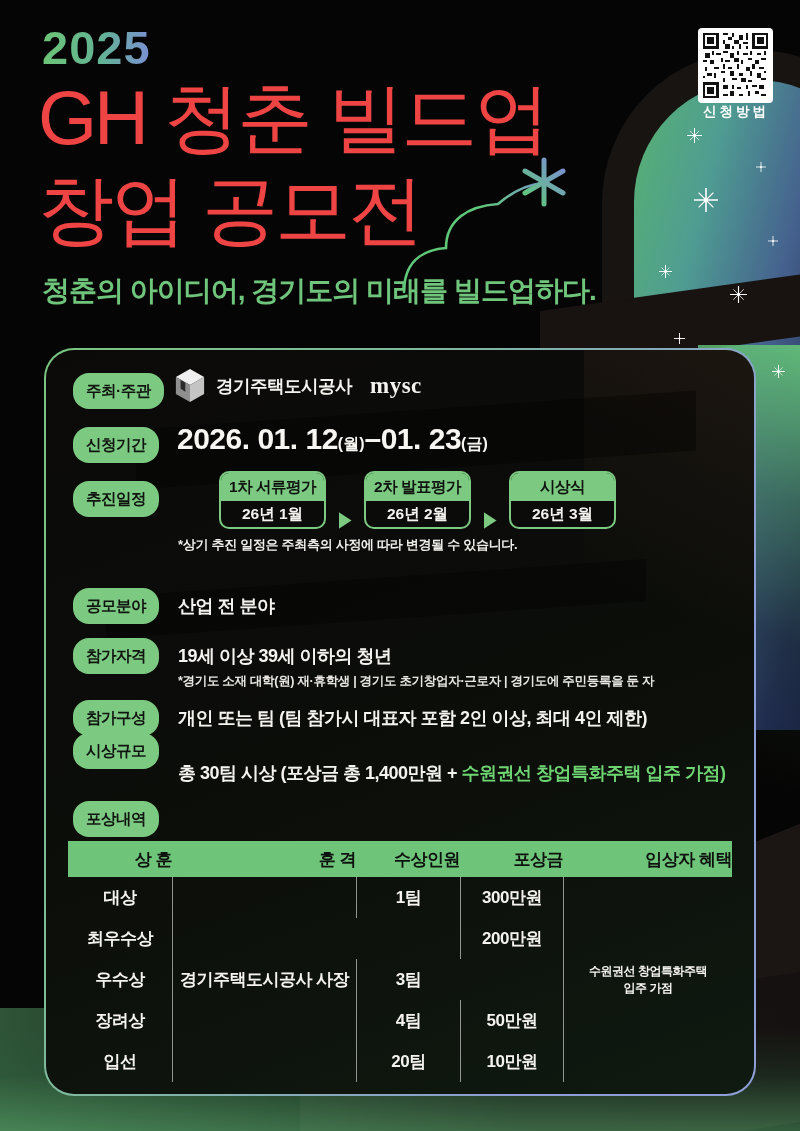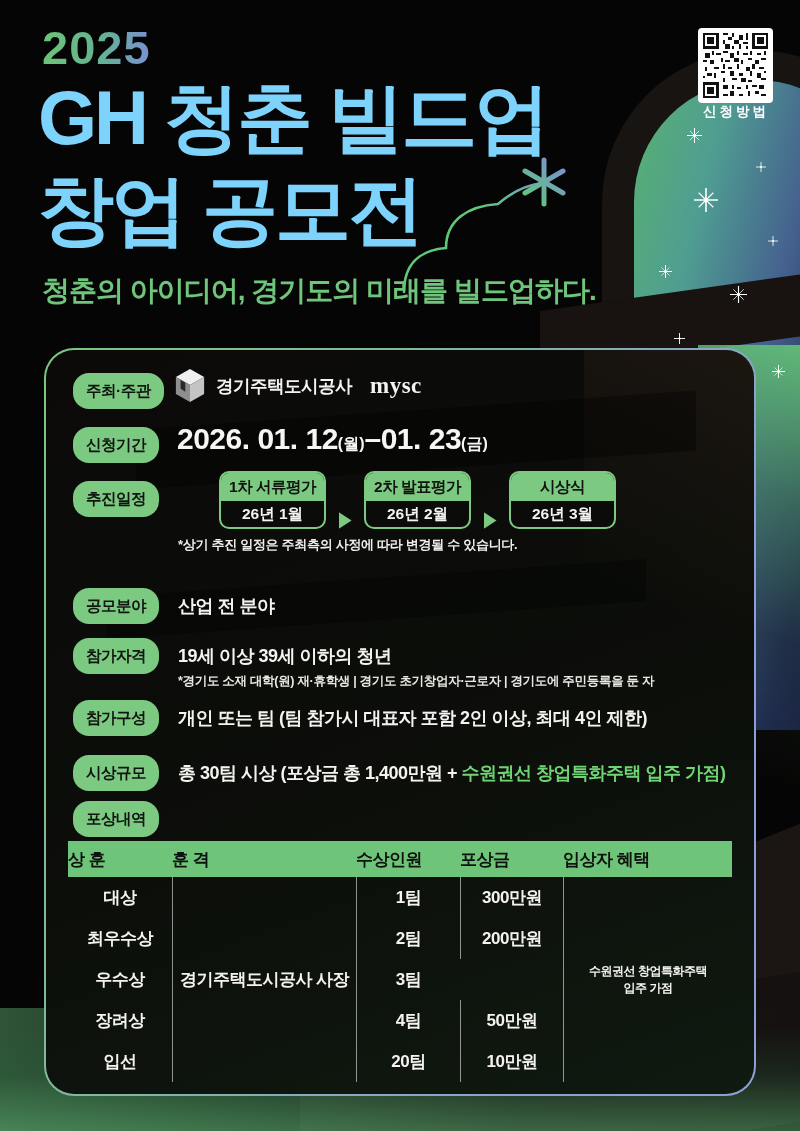--- a/index.html
+++ b/index.html
@@ -23,21 +23,21 @@
                    linear-gradient(to right,rgba(96,180,116,.45),rgba(26,52,34,.12) 65%,rgba(0,0,0,0));}
 
   
   .star{position:absolute;}
   .star svg line{stroke:#fff;stroke-linecap:round;}
 
   
   .year{position:absolute;left:42px;top:20px;font-size:47px;font-weight:800;letter-spacing:1px;
         background:linear-gradient(90deg,#6cc476 0%,#63b295 55%,#7b90d4 100%);
         -webkit-background-clip:text;background-clip:text;color:transparent;}
-  .title{position:absolute;left:38px;color:#7dd3fc;font-weight:700;font-size:76px;
+  .title{position:absolute;left:38px;color:#ef4444;font-weight:400;font-size:76px;
          letter-spacing:-3px;line-height:1;}
   .t1{top:80px;} .t2{top:172px;}
   .slogan{position:absolute;left:42px;top:272px;color:#6fc57b;font-weight:900;font-size:28px;letter-spacing:-1px;}
   .deco-curve{position:absolute;left:396px;top:166px;}
   .deco-star{position:absolute;left:518px;top:156px;}
 
   .qr{position:absolute;left:698px;top:28px;width:75px;height:75px;background:#fff;border-radius:4px;padding:5px;box-sizing:border-box;}
   .qr svg{width:100%;height:100%;display:block;}
   .qr-label{position:absolute;left:688px;top:103px;width:96px;text-align:center;color:#fff;
             font-size:13.5px;font-weight:800;letter-spacing:3px;}
@@ -81,21 +81,21 @@
   .tri{width:13px;height:17px;background:#7cc982;clip-path:polygon(0 0,100% 50%,0 100%);}
   .sched-note{position:absolute;left:132px;top:186px;color:#efeeea;font-size:13px;font-weight:700;letter-spacing:-.3px;}
 
   .val-18{font-size:18px;letter-spacing:-.5px;}
   .subnote{position:absolute;left:132px;color:#e8e7e3;font-size:12.5px;font-weight:700;letter-spacing:-.3px;}
   .hl{color:#6fd573;}
 
   
   .table{position:absolute;left:22px;top:491px;width:664px;}
   .thead{display:grid;grid-template-columns:104px 184px 104px 103px 169px;height:36px;
-         background:#6ec579;color:#0e120e;font-size:17px;font-weight:800;align-items:center;text-align:left;letter-spacing:-.5px;}
+         background:#6ec579;color:#0e120e;font-size:17px;font-weight:800;align-items:center;text-align:right;letter-spacing:-.5px;}
   .tbody{display:grid;grid-template-columns:104px 184px 104px 103px 169px;grid-auto-rows:41px;
          color:#f4f3ef;font-size:17px;font-weight:800;text-align:center;letter-spacing:-.5px;}
   .cell{display:flex;align-items:center;justify-content:center;}
   .bl{border-left:1px solid rgba(255,255,255,.55);}
   .mergecol{grid-row:1 / span 5;display:flex;align-items:center;justify-content:center;}
   .benefit{font-size:12px;line-height:1.35;}
 
   .gh-logo svg{display:block;}
 </style>
 </head>
@@ -336,21 +336,21 @@
       <div class="pill" style="top:238px">공모분야</div>
       <div class="rowval val-18" style="left:132px;top:244px">산업 전 분야</div>
 
       <div class="pill" style="top:288px">참가자격</div>
       <div class="rowval val-18" style="left:132px;top:294px">19세 이상 39세 이하의 청년</div>
       <div class="subnote" style="top:323px">*경기도 소재 대학(원) 재·휴학생 | 경기도 초기창업자·근로자 | 경기도에 주민등록을 둔 자</div>
 
       <div class="pill" style="top:350px">참가구성</div>
       <div class="rowval val-18" style="left:132px;top:356px">개인 또는 팀 (팀 참가시 대표자 포함 2인 이상, 최대 4인 제한)</div>
 
-      <div class="pill" style="top:405px">시상규모</div>
+      <div class="pill" style="top:383px">시상규모</div>
       <div class="rowval val-18" style="left:132px;top:411px">
         <span>총 30팀 시상  (포상금 총 1,400만원 + </span><span class="hl">수원권선 창업특화주택 입주 가점)</span>
       </div>
 
       <div class="pill" style="top:451px">포상내역</div>
 
       <div class="table">
         <div class="thead">
           <div>상 훈</div>
           <div>훈 격</div>
@@ -361,21 +361,20 @@
         <div class="tbody">
           <div class="cell" style="grid-column:1;grid-row:1">대상</div>
           <div class="cell" style="grid-column:1;grid-row:2">최우수상</div>
           <div class="cell" style="grid-column:1;grid-row:3">우수상</div>
           <div class="cell" style="grid-column:1;grid-row:4">장려상</div>
           <div class="cell" style="grid-column:1;grid-row:5">입선</div>
 
           <div class="mergecol bl" style="grid-column:2">경기주택도시공사 사장</div>
 
           <div class="cell bl" style="grid-column:3;grid-row:1">1팀</div>
-          <div class="cell bl" style="grid-column:3;grid-row:2">2팀</div>
           <div class="cell bl" style="grid-column:3;grid-row:3">3팀</div>
           <div class="cell bl" style="grid-column:3;grid-row:4">4팀</div>
           <div class="cell bl" style="grid-column:3;grid-row:5">20팀</div>
 
           <div class="cell bl" style="grid-column:4;grid-row:1">300만원</div>
           <div class="cell bl" style="grid-column:4;grid-row:2">200만원</div>
           <div class="cell bl" style="grid-column:4;grid-row:4">50만원</div>
           <div class="cell bl" style="grid-column:4;grid-row:5">10만원</div>
 
           <div class="mergecol bl benefit" style="grid-column:5">

